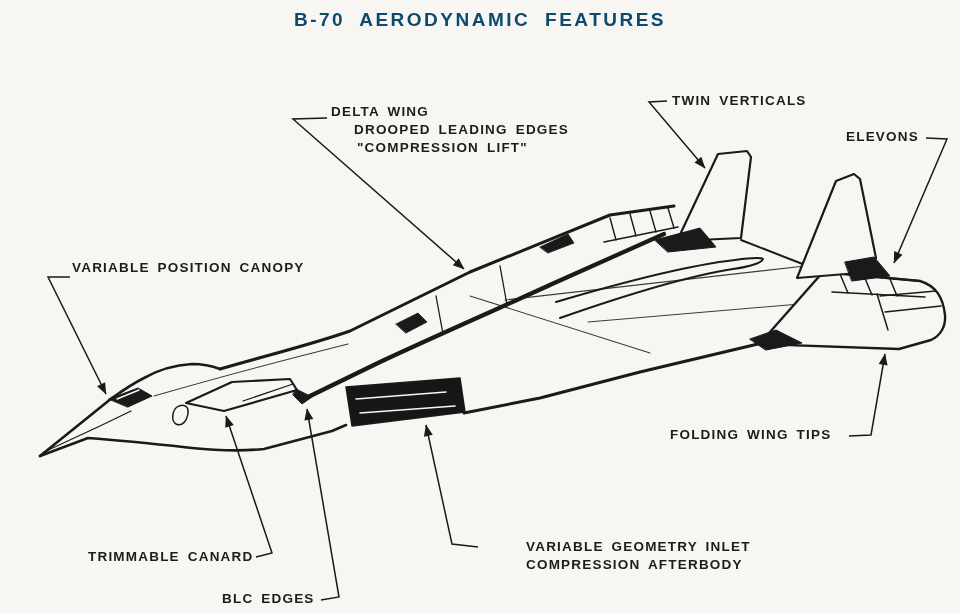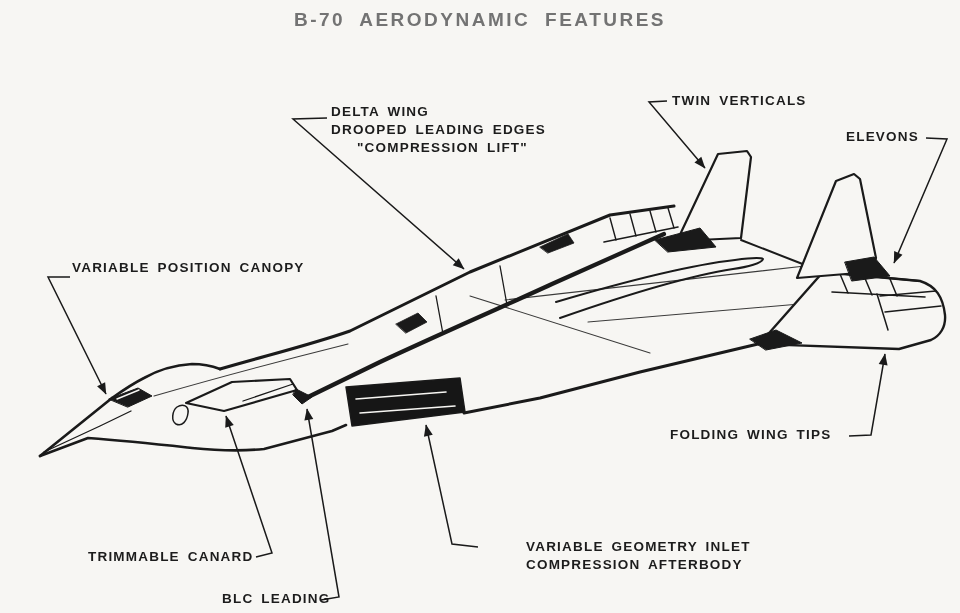--- a/index.html
+++ b/index.html
@@ -12,23 +12,23 @@
   .stage svg{position:absolute;left:0;top:0;}
   .lbl{
     position:absolute;font-weight:bold;font-size:13.5px;
     letter-spacing:1.2px;word-spacing:3px;white-space:nowrap;
     color:#1c1c1c; -webkit-font-smoothing:antialiased;
   }
   .lbl .ln{display:block;line-height:18px;}
   .title{
     position:absolute;left:0;right:0;top:9px;text-align:center;
     font-weight:bold;font-size:19px;letter-spacing:2.5px;word-spacing:7px;
-    color:#737373;
+    color:#0c4a6e;
   }
-  .ml2{} .ml3{margin-left:26px;}
+  .ml2{margin-left:23px;} .ml3{margin-left:26px;}
 </style>
 </head>
 <body>
 
 <div class="stage">
 
   <svg width="960" height="613" viewBox="0 0 960 613">
     <defs>
       <marker id="arw" markerUnits="userSpaceOnUse" markerWidth="13" markerHeight="10" refX="11.5" refY="5" orient="auto">
         <path d="M0.5,0.5 L12,5 L0.5,9.5 Z" fill="#1a1a1a"></path>
@@ -141,20 +141,20 @@
   <div class="lbl" style="left:672px;top:93px;">TWIN VERTICALS</div>
 
   <div class="lbl" style="left:846px;top:129px;text-align:right;">ELEVONS</div>
 
   <div class="lbl" style="left:72px;top:260px;">VARIABLE POSITION CANOPY</div>
 
   <div class="lbl" style="left:670px;top:427px;">FOLDING WING TIPS</div>
 
   <div class="lbl" style="left:88px;top:549px;">TRIMMABLE CANARD</div>
 
-  <div class="lbl" style="left:222px;top:591px;">BLC LEADING</div>
+  <div class="lbl" style="left:222px;top:591px;">BLC EDGES</div>
 
   <div class="lbl" style="left:482px;top:538px;margin-left:44px;">
     <span class="ln">VARIABLE GEOMETRY INLET</span>
     <span class="ln">COMPRESSION AFTERBODY</span>
   </div>
 
 </div>
 
 </body></html>

